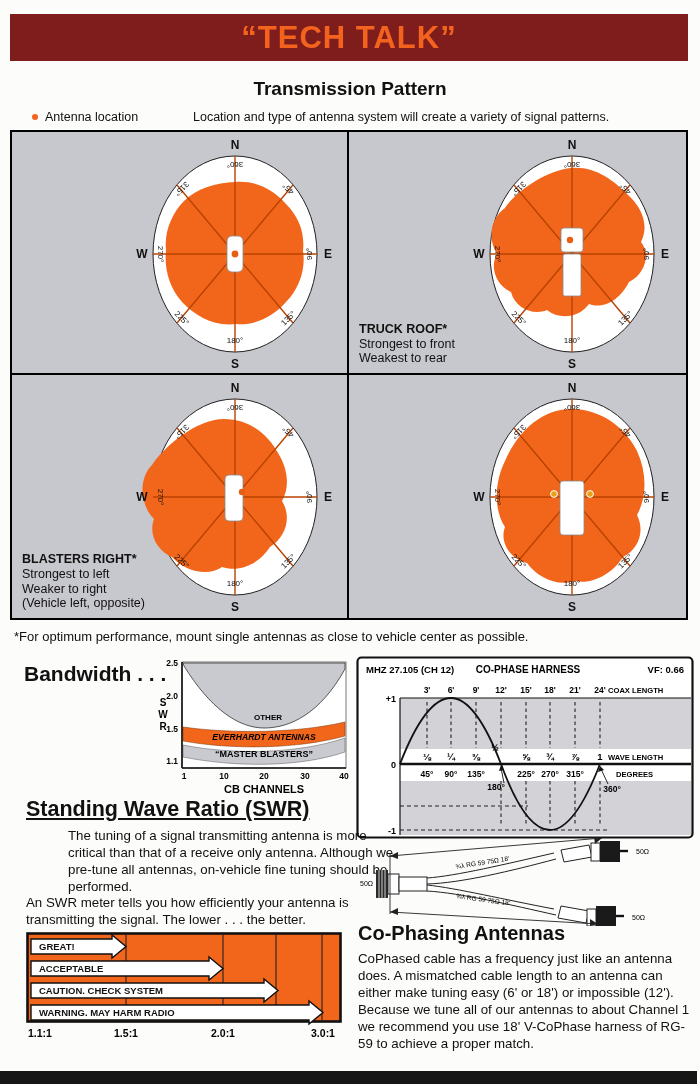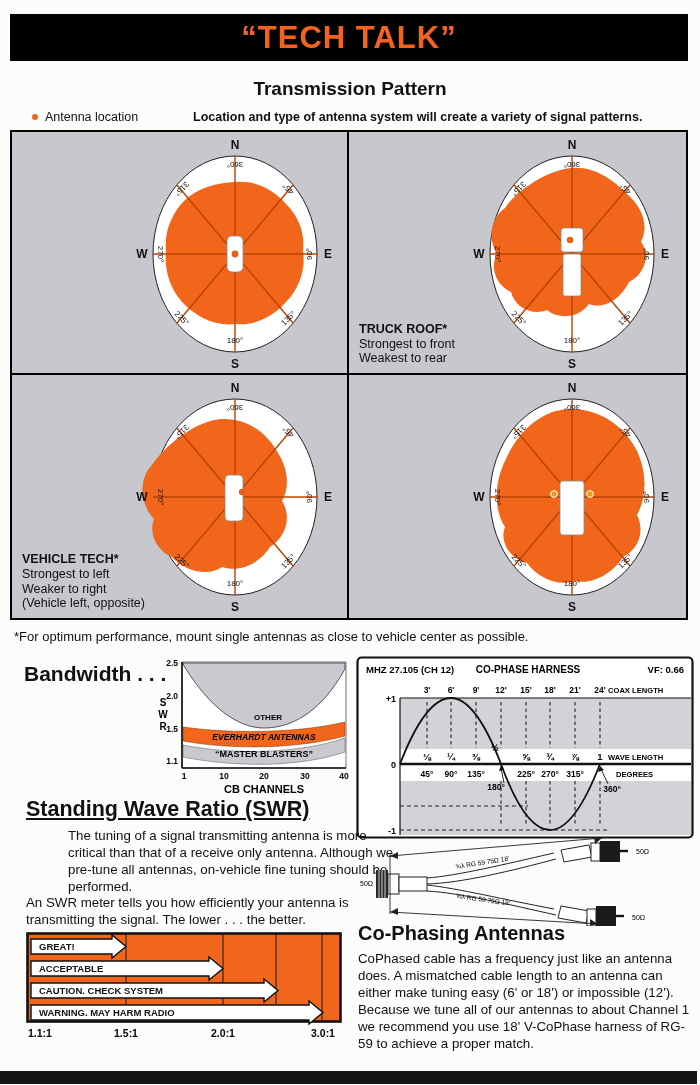--- a/index.html
+++ b/index.html
@@ -1,27 +1,27 @@
 <!DOCTYPE html>
 <html><head>
 <meta charset="utf-8">
 <style>
   html,body{margin:0;padding:0;background:#e8e8e6;}
   .page{position:relative;width:700px;height:1085px;background:#fcfcfa;overflow:hidden;
         font-family:"Liberation Sans",sans-serif;color:#111;}
   .abs{position:absolute;}
   
-  .banner{left:10px;top:14px;width:678px;height:47px;background:#000000;
+  .banner{left:10px;top:14px;width:678px;height:47px;background:#7f1d1d;
           display:flex;align-items:center;justify-content:center;}
   .banner-text{color:#f4631e;font-size:31px;font-weight:800;letter-spacing:1px;font-stretch:condensed;}
   .section-title{left:0;top:78px;width:700px;text-align:center;font-size:19px;font-weight:bold;}
   .legend{left:32px;top:110px;width:670px;font-size:12.5px;display:flex;align-items:center;}
   .legend-dot{width:6px;height:6px;border-radius:50%;background:#f4631e;margin-right:7px;}
   .legend-label{width:130px;}
-  .legend-desc{margin-left:18px;font-weight:bold;}
+  .legend-desc{margin-left:18px;}
   
   .grid{left:10px;top:130px;width:678px;height:490px;border:2px solid #000;
         display:grid;grid-template-columns:1fr 1fr;grid-template-rows:1fr 1fr;box-sizing:border-box;}
   .panel{position:relative;background:#c7c7ce;overflow:hidden;}
   .panel.br{border-right:2px solid #000;}
   .panel.bb{border-bottom:2px solid #000;}
   .caption{position:absolute;left:10px;bottom:7px;line-height:1.18;}
   .cap-title{font-weight:bold;font-size:12.5px;}
   .cap-line{font-size:12.5px;}
   .deg{font-size:8px;fill:#111;}
@@ -158,21 +158,21 @@
           <text class="deg" x="223" y="211">180°</text>
           <text class="card" x="130" y="126">W</text>
           <text class="deg" x="149" y="125" transform="rotate(90 149 122)">270°</text>
           <text class="deg" x="276" y="60" transform="rotate(225 276 57)">45°</text>
           <text class="deg" x="276" y="189" transform="rotate(315 276 186)">135°</text>
           <text class="deg" x="170" y="189" transform="rotate(45 170 186)">225°</text>
           <text class="deg" x="170" y="60" transform="rotate(135 170 57)">315°</text>
         </g>
       </svg>
       <div class="caption">
-        <div class="cap-title">VEHICLE TECH*</div>
+        <div class="cap-title">BLASTERS RIGHT*</div>
         <div class="cap-line">Strongest to left</div>
         <div class="cap-line">Weaker to right</div>
         <div class="cap-line">(Vehicle left, opposite)</div>
       </div>
     </div>
 
     <div class="panel">
       <svg width="339" height="243" viewBox="0 0 339 243">
         <ellipse cx="223" cy="122" rx="82" ry="98" fill="#ffffff" stroke="#222" stroke-width="1"></ellipse>
         <path fill="#f2661c" d="M222,34 C252,34 276,52 288,76 C298,98 298,122 288,140 C296,156 290,174 274,182 C264,198 244,210 226,206 C208,212 188,202 178,188 C162,184 150,168 156,152 C144,134 146,106 156,86 C168,58 192,34 222,34 Z"></path>

